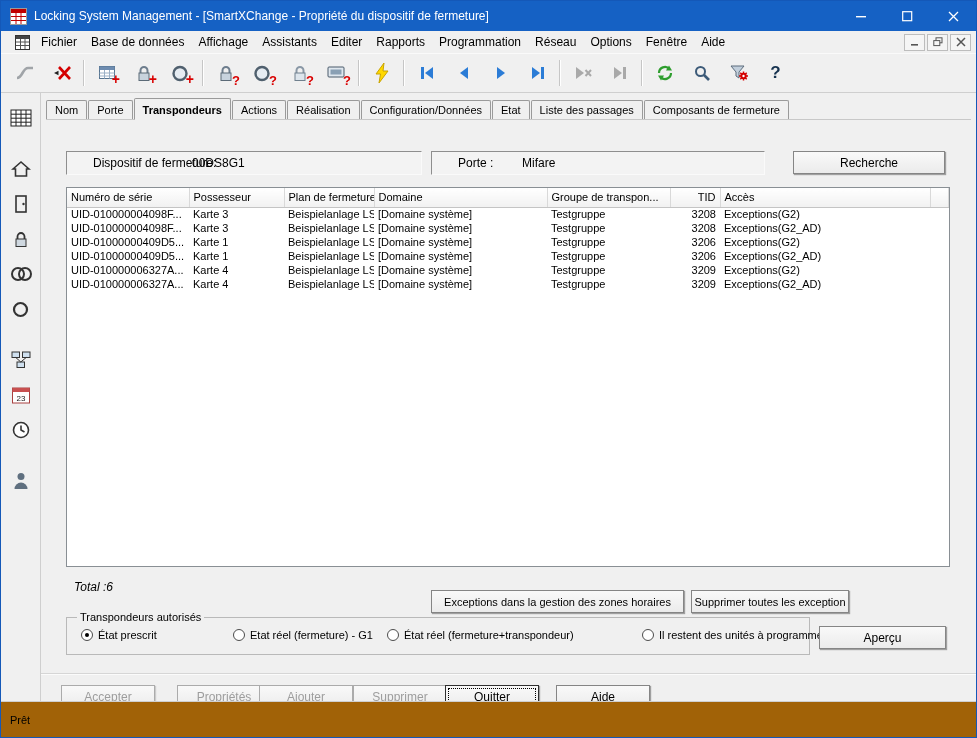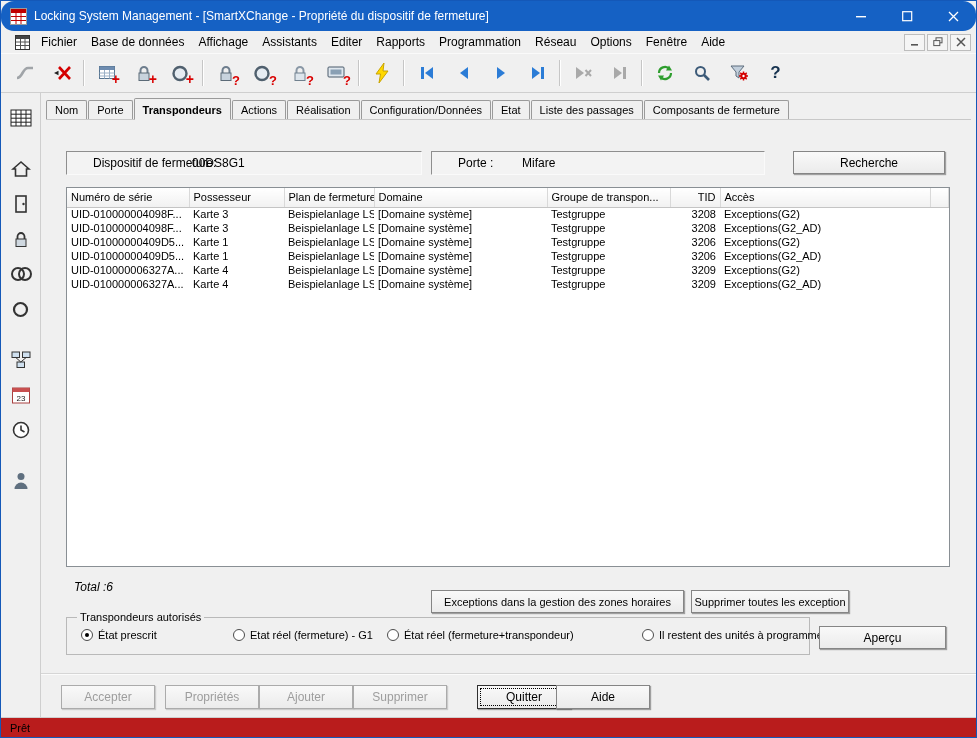--- a/index.html
+++ b/index.html
@@ -1,21 +1,21 @@
 <!DOCTYPE html>
 <html><head>
 <meta charset="utf-8">
 <style>
   * { margin:0; padding:0; box-sizing:border-box; }
   html,body { width:977px; height:738px; }
   body { font-family:"Liberation Sans","DejaVu Sans",sans-serif; font-size:12px; color:#000; overflow:hidden; background:#fff; }
   .window { width:977px; height:738px; border:1px solid #1458b8; display:flex; flex-direction:column; background:#f0f0f0; }
 
   
-  .titlebar { height:30px; flex:none; background:#1561c4; display:flex; align-items:center; color:#fff;border-radius:13px; }
+  .titlebar { height:30px; flex:none; background:#1561c4; display:flex; align-items:center; color:#fff; }
   .app-icon { width:17px; height:17px; margin:0 7px 0 9px; flex:none; }
   .title-text { font-size:12px; white-space:nowrap; }
   .win-controls { margin-left:auto; display:flex; height:100%; }
   .win-btn { width:46px; display:flex; align-items:center; justify-content:center; background:none; border:none; }
 
   
   .menubar { height:22px; flex:none; display:flex; align-items:center; background:#f0f0f0; padding-left:12px; }
   .doc-icon { width:16px; height:16px; margin:0 3px 0 2px; background:none; border:none; display:flex; align-items:center; }
   .menubar-items { display:flex; height:100%; }
   .menu-item { padding:0 7px; font-size:12px; height:100%; display:flex; align-items:center; white-space:nowrap; }
@@ -72,21 +72,21 @@
   .radio-circle { width:12px; height:12px; border-radius:50%; background:#fff; border:1px solid #4c4c4c; margin-right:5px; position:relative; flex:none; }
   .radio.selected .radio-circle::after { content:""; position:absolute; left:3px; top:3px; width:4px; height:4px; border-radius:50%; background:#000; }
   .radio:nth-child(1) { left:14px; }
   .radio:nth-child(2) { left:166px; }
   .radio:nth-child(3) { left:320px; }
   .radio:nth-child(4) { left:575px; }
 
   .hsep { position:absolute; left:0; right:0; top:580px; border-top:1px solid #d6d6d6; border-bottom:1px solid #fbfbfb; }
 
   
-  .statusbar { height:20px; flex:none; background:#b91c1c; border-top:1px solid #cfcfcf; display:flex; align-items:center; font-size:11px; }
+  .statusbar { height:36px; flex:none; background:#a16207; border-top:1px solid #cfcfcf; display:flex; align-items:center; font-size:11px; }
   .status-ready { padding-left:9px; white-space:nowrap; }
   .status-right { margin-left:auto; display:flex; align-items:stretch; height:100%; }
   .status-seg { display:flex; align-items:center; justify-content:center; border:1px solid; border-color:#a9a9a9 #fdfdfd #fdfdfd #a9a9a9; margin:2px 1px; padding:0 5px; white-space:nowrap; }
   .grip { width:15px; margin:2px 1px; background:repeating-linear-gradient(135deg,#f0f0f0 0 2px,#a8a8a8 2px 3px); }
 </style>
 </head>
 <body>
 
 <div class="window">
 
@@ -497,24 +497,24 @@
               <span>Il restent des unités à programmer</span>
             </div>
           </div>
       </div>
 
       <button class="btn big" style="left:778px; top:533px; width:127px; height:23px;">Aperçu</button>
 
       <div class="hsep"></div>
 
       <button class="btn big disabled" style="left:20px;  top:592px; width:94px; height:24px;">Accepter</button>
-      <button class="btn big disabled" style="left:124px; top:592px; width:94px; height:24px;">Propriétés</button>
+      <button class="btn big disabled" style="left:136px; top:592px; width:94px; height:24px;text-decoration:underline;">Propriétés</button>
       <button class="btn big disabled" style="left:218px; top:592px; width:94px; height:24px;">Ajouter</button>
       <button class="btn big disabled" style="left:312px; top:592px; width:94px; height:24px;">Supprimer</button>
-      <button class="btn big focused" style="left:436px; top:592px; width:94px; height:24px;">Quitter</button>
+      <button class="btn big focused" style="left:404px; top:592px; width:94px; height:24px;">Quitter</button>
       <button class="btn big" style="left:515px; top:592px; width:94px; height:24px;">Aide</button>
     </div>
   </div>
 
   <div class="statusbar">
     <span class="status-ready">Prêt</span>
   </div>
 
 </div>
 

